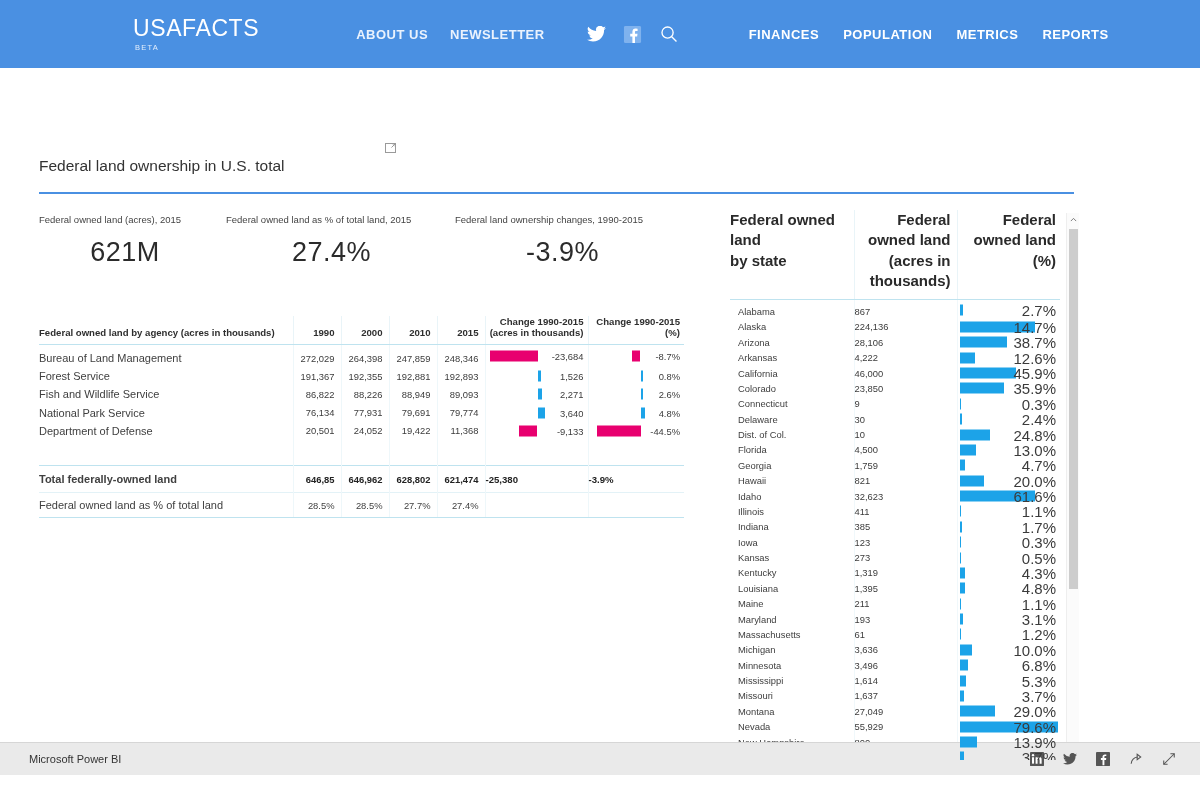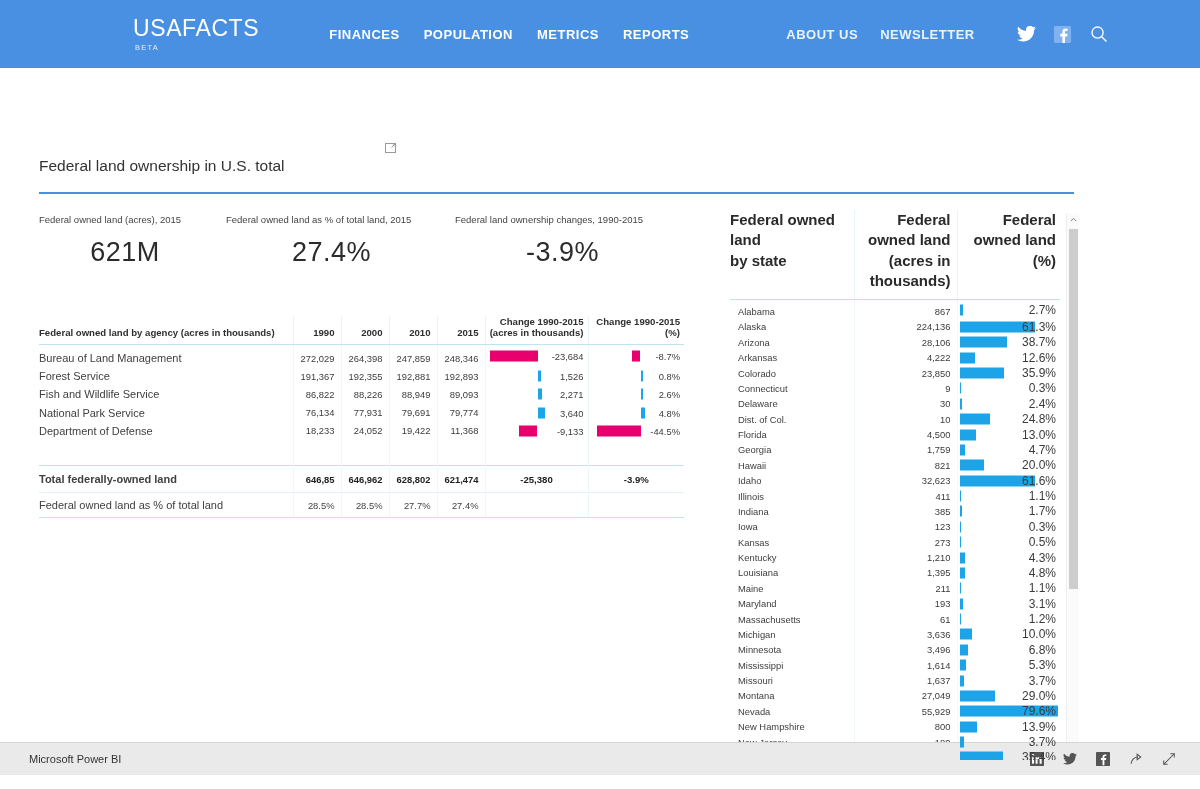--- a/index.html
+++ b/index.html
@@ -108,21 +108,21 @@
     font-weight: 700; font-size: 9.6px; color: #222;
     border-top: 1.5px solid #bfe3ef;
     padding-top: 7px; padding-bottom: 7px;
   }
   .pctrow td {
     border-top: 1.5px solid #e3f2f7;
     border-bottom: 1.5px solid #bfe3ef;
     padding-top: 6px; padding-bottom: 6px;
     font-size: 9.4px; color: #3f3f3f;
   }
-  .plain-right { text-align: center; padding-right: 4px; }
+  .plain-right { text-align: left; padding-right: 4px; }
 
   
   .state-panel {
     position: absolute; left: 730px; top: 142px;
     width: 330px; height: 550px; overflow: hidden;
   }
   .state-table {
     width: 330px; border-collapse: collapse;
     font-size: 9.4px; color: #3b3b3b;
   }
@@ -133,27 +133,27 @@
     border-right: 1px solid #e9f4f8;
   }
   .st-name { text-align: left; width: 124px; }
   .st-acres { text-align: right; width: 103px; padding-right: 6px; }
   .st-pct { text-align: right; width: 103px; padding-right: 4px; border-right: none !important; }
   .state-table td {
     padding: 2.2px 0; border-right: 1px solid #f0f8fb;
   }
   .state-table tr.firstdata td { padding-top: 6px; }
   .state-table td.st-name { text-align: left; color: #404040; padding-left: 8px; }
-  .state-table td.st-acres { text-align: right; padding-right: 6px; }
+  .state-table td.st-acres { text-align: left; padding-right: 6px; }
   .state-table td.st-pct {
     position: relative; height: 13px; padding: 0 !important; border-right: none;
   }
   .state-table td.st-pct .num {
     position: absolute; right: 4px; top: 50%; transform: translateY(-50%);
-    font-size: 12px; color: #3b3b3b; z-index: 2; text-align: center;
+    font-size: 15px; color: #3b3b3b; z-index: 2; text-align: center;
   }
   .state-table td.st-pct .sbar {
     position: absolute; left: 2px; top: 50%; transform: translateY(-50%);
     height: 11px; background: #1ca3e8; z-index: 1;
   }
 
   
   .scrollbar {
     position: absolute; left: 1066px; top: 145px;
     width: 13px; height: 545px;
@@ -204,27 +204,20 @@
 </style>
 </head>
 <body>
 
 <div class="topnav">
   <div class="logo">
     <div class="logo-main">
       <span class="thin">USA</span><span class="bold">FACTS</span>
     </div>
     <div class="logo-beta">BETA</div>
-  </div>
-
-  <div class="navgroup primary">
-    <span class="navlink">FINANCES</span>
-    <span class="navlink">POPULATION</span>
-    <span class="navlink">METRICS</span>
-    <span class="navlink">REPORTS</span>
   </div>
 
   <div class="navgroup secondary">
     <span class="navlink">ABOUT US</span>
     <span class="navlink">NEWSLETTER</span>
     <div class="navicons">
       <span class="navicon">
         <svg width="19" height="16" viewBox="0 0 24 20">
             <path fill="#fff" d="M24 2.5a9.8 9.8 0 0 1-2.83.78A4.93 4.93 0 0 0 23.34.4a9.86 9.86 0 0 1-3.13 1.2A4.92 4.92 0 0 0 11.6 6.1 13.96 13.96 0 0 1 1.67.9a4.92 4.92 0 0 0 1.52 6.57A4.9 4.9 0 0 1 .96 6.9v.06a4.92 4.92 0 0 0 3.95 4.83 4.95 4.95 0 0 1-2.22.08 4.93 4.93 0 0 0 4.6 3.42A9.88 9.88 0 0 1 0 17.3a13.94 13.94 0 0 0 7.55 2.2c9.05 0 14-7.5 14-14v-.64A10 10 0 0 0 24 2.5z"></path>
           </svg>
@@ -235,20 +228,27 @@
             <path fill="#fff" d="M12.6 19v-7h2.3l.35-2.7H12.6V7.55c0-.78.22-1.31 1.34-1.31h1.4V3.83A19.6 19.6 0 0 0 13.3 3.7c-2.02 0-3.4 1.23-3.4 3.5V9.3H7.6V12h2.3v7z"></path>
           </svg>
       </span>
       <span class="navicon">
         <svg width="18" height="18" viewBox="0 0 20 20">
             <circle cx="8.4" cy="8.4" r="6.2" fill="none" stroke="#fff" stroke-width="1.5"></circle>
             <line x1="13" y1="13" x2="18.3" y2="18.3" stroke="#fff" stroke-width="1.5"></line>
           </svg>
       </span>
     </div>
+  </div>
+
+  <div class="navgroup primary">
+    <span class="navlink">FINANCES</span>
+    <span class="navlink">POPULATION</span>
+    <span class="navlink">METRICS</span>
+    <span class="navlink">REPORTS</span>
   </div>
 </div>
 
 <div class="report">
 
   <span class="expand-ico">
     <svg width="12" height="12" viewBox="0 0 12 12">
         <rect x="0.5" y="1.5" width="10" height="9" fill="none" stroke="#9a9a9a" stroke-width="1"></rect>
         <path d="M6.5 5.5 L10 2" stroke="#9a9a9a" stroke-width="1"></path>
         <path d="M7.6 2 L10.2 2 L10.2 4.6" fill="none" stroke="#9a9a9a" stroke-width="1"></path>
@@ -345,21 +345,21 @@
             <div class="bar pos" style="width: 7.37713px; left: 52px;"></div>
             <span class="num">3,640</span>
           </td>
           <td class="barcell last">
             <div class="bar pos" style="width: 4.74607px; left: 52px;"></div>
             <span class="num">4.8%</span>
           </td>
         </tr>
         <tr>
           <td class="ag-name">Department of Defense</td>
-          <td class="ag-yr">18,233</td>
+          <td class="ag-yr">20,501</td>
           <td class="ag-yr">24,052</td>
           <td class="ag-yr">19,422</td>
           <td class="ag-yr">11,368</td>
           <td class="barcell">
             <div class="bar neg" style="width: 18.5097px; left: 33.4903px;"></div>
             <span class="num">-9,133</span>
           </td>
           <td class="barcell last">
             <div class="bar neg" style="width: 44px; left: 8px;"></div>
             <span class="num">-44.5%</span>
@@ -420,40 +420,48 @@
             <td class="st-pct">
               <div class="sbar" style="width: 3.32412px;"></div>
               <span class="num">2.7%</span>
             </td>
           </tr>
           <tr>
             <td class="st-name">Alaska</td>
             <td class="st-acres">224,136</td>
             <td class="st-pct">
               <div class="sbar" style="width: 75.4698px;"></div>
-              <span class="num">61.3%</span>
+              <span class="num">14.7%</span>
             </td>
           </tr>
           <tr>
             <td class="st-name">Arizona</td>
             <td class="st-acres">28,106</td>
             <td class="st-pct">
               <div class="sbar" style="width: 47.6457px;"></div>
               <span class="num">38.7%</span>
             </td>
           </tr>
           <tr>
             <td class="st-name">Arkansas</td>
             <td class="st-acres">4,222</td>
             <td class="st-pct">
               <div class="sbar" style="width: 15.5126px;"></div>
               <span class="num">12.6%</span>
             </td>
           </tr>
           <tr>
+            <td class="st-name">California</td>
+            <td class="st-acres">46,000</td>
+            <td class="st-pct">
+              <div class="sbar" style="width: 56.5101px;"></div>
+              <span class="num">45.9%</span>
+            </td>
+          </tr>
+          <tr>
             <td class="st-name">Colorado</td>
             <td class="st-acres">23,850</td>
             <td class="st-pct">
               <div class="sbar" style="width: 44.1985px;"></div>
               <span class="num">35.9%</span>
             </td>
           </tr>
           <tr>
             <td class="st-name">Connecticut</td>
             <td class="st-acres">9</td>
@@ -537,21 +545,21 @@
           <tr>
             <td class="st-name">Kansas</td>
             <td class="st-acres">273</td>
             <td class="st-pct">
               <div class="sbar" style="width: 1.5px;"></div>
               <span class="num">0.5%</span>
             </td>
           </tr>
           <tr>
             <td class="st-name">Kentucky</td>
-            <td class="st-acres">1,210</td>
+            <td class="st-acres">1,319</td>
             <td class="st-pct">
               <div class="sbar" style="width: 5.29397px;"></div>
               <span class="num">4.3%</span>
             </td>
           </tr>
           <tr>
             <td class="st-name">Louisiana</td>
             <td class="st-acres">1,395</td>
             <td class="st-pct">
               <div class="sbar" style="width: 5.90955px;"></div>

